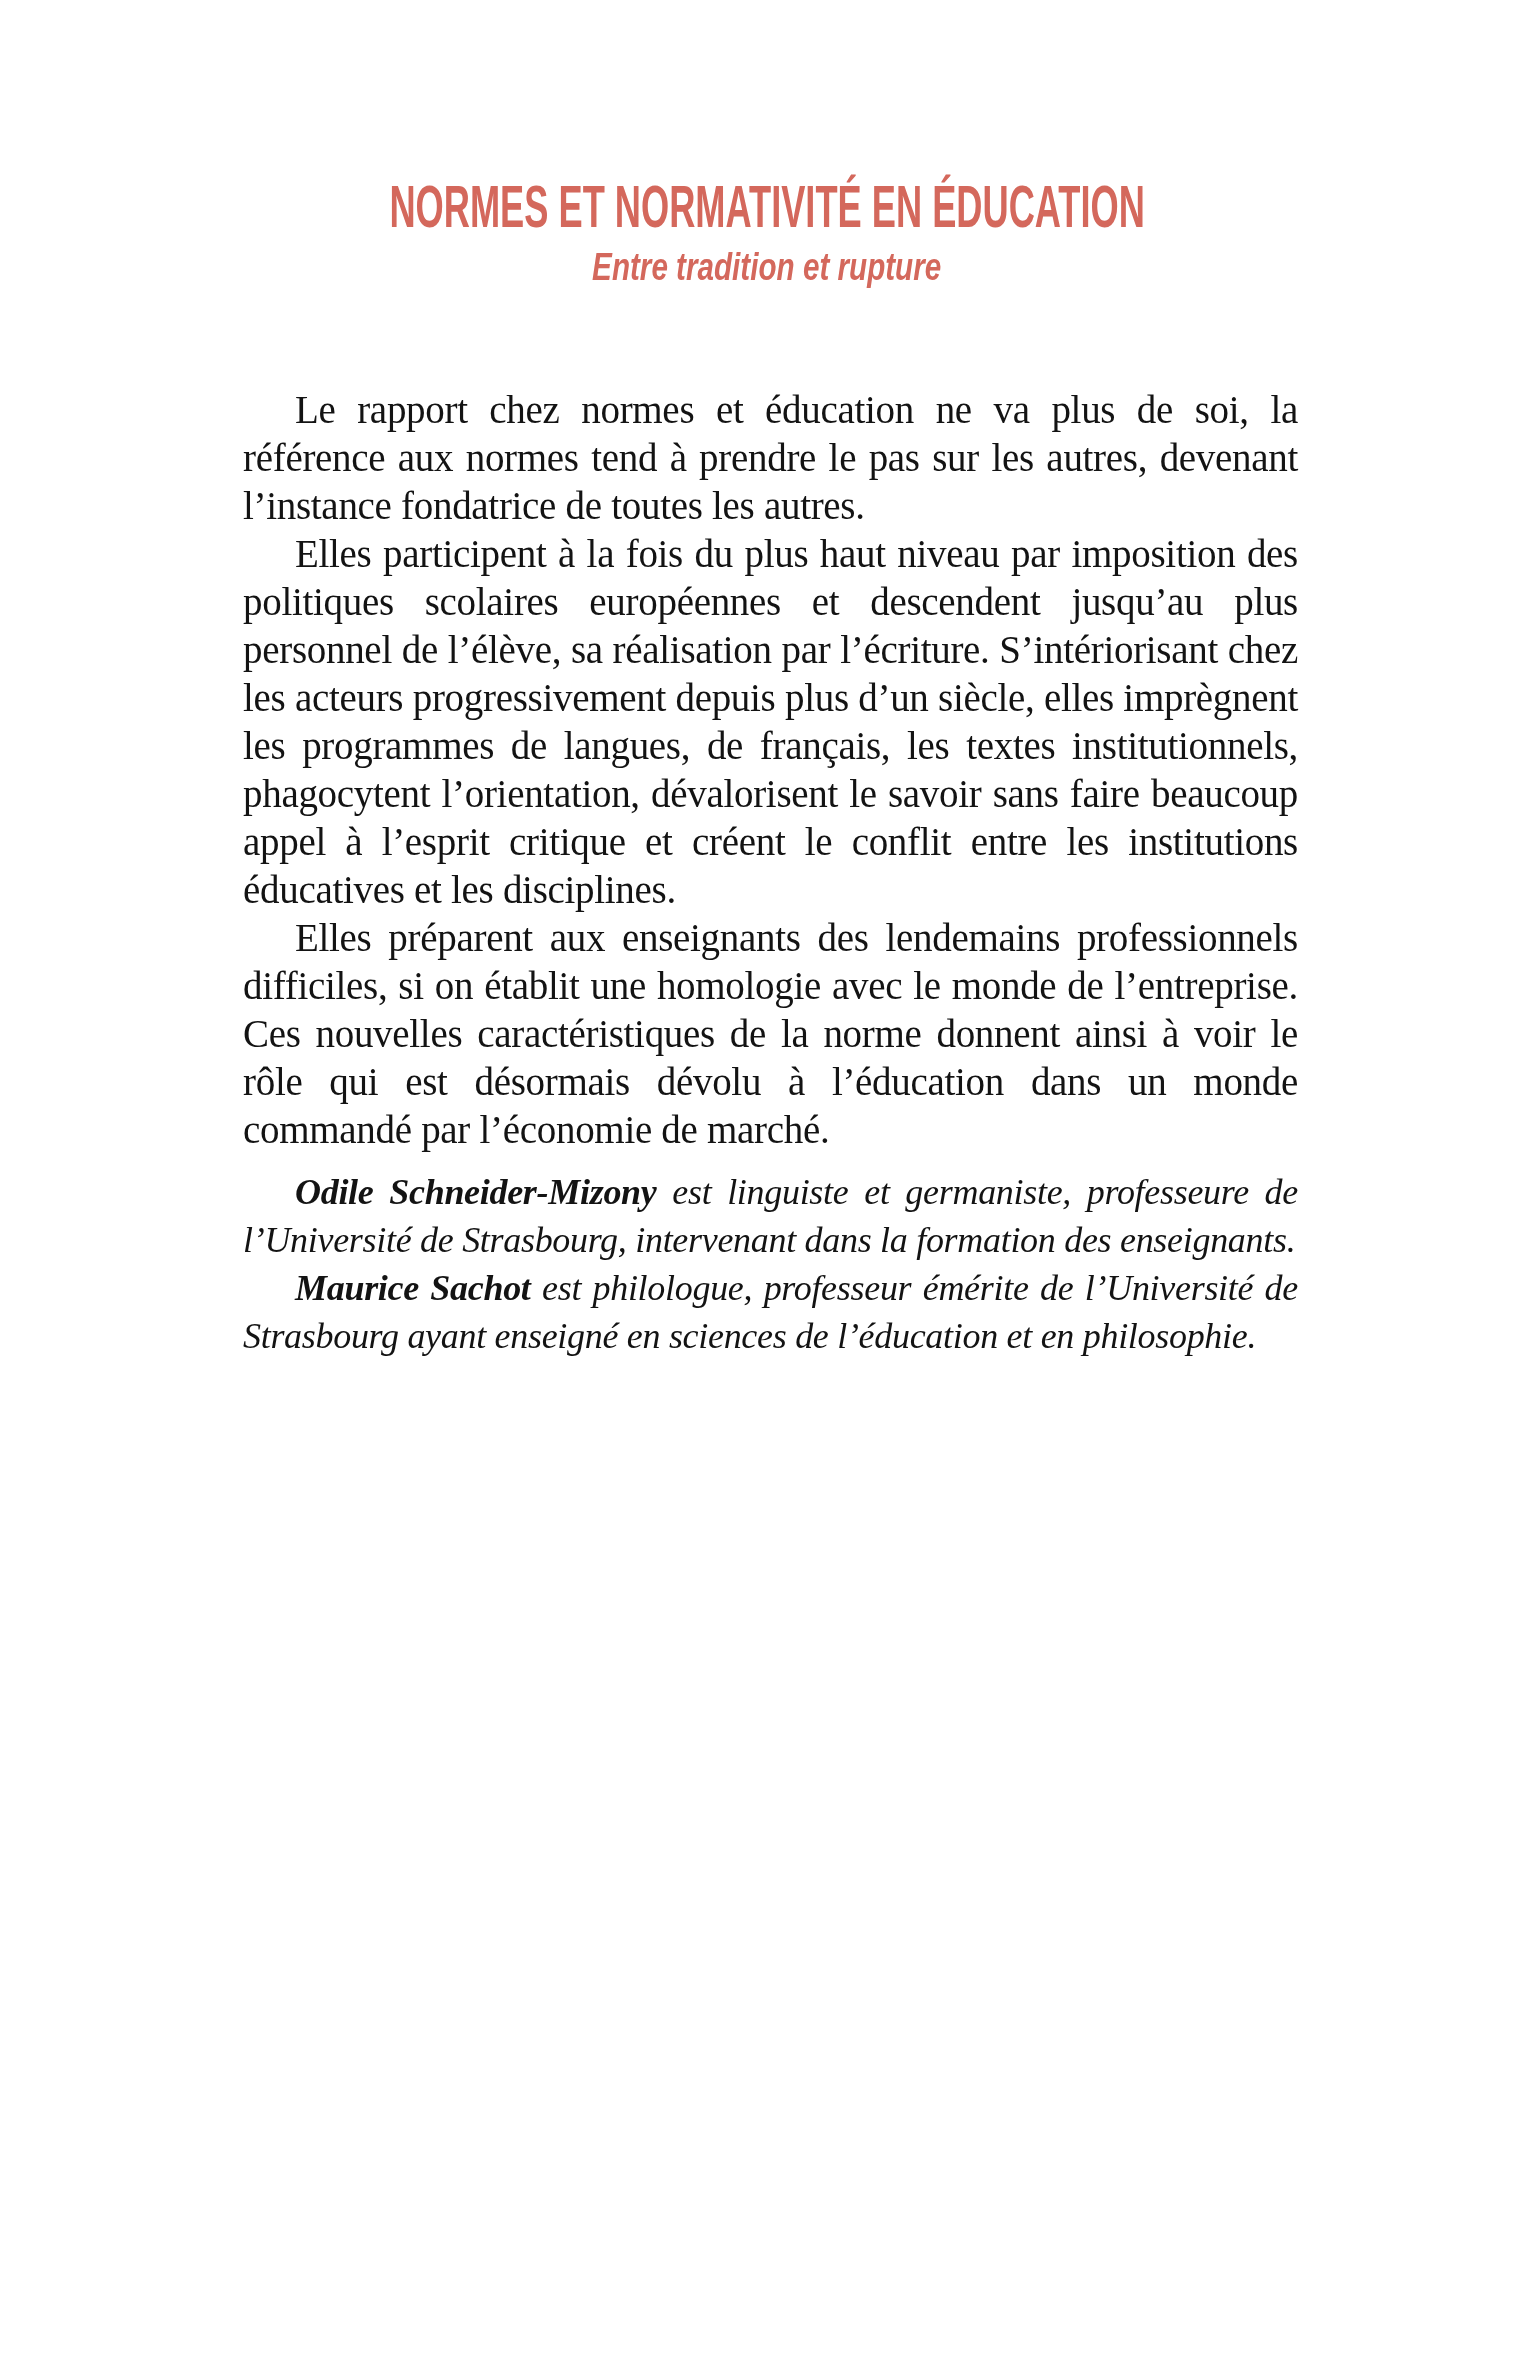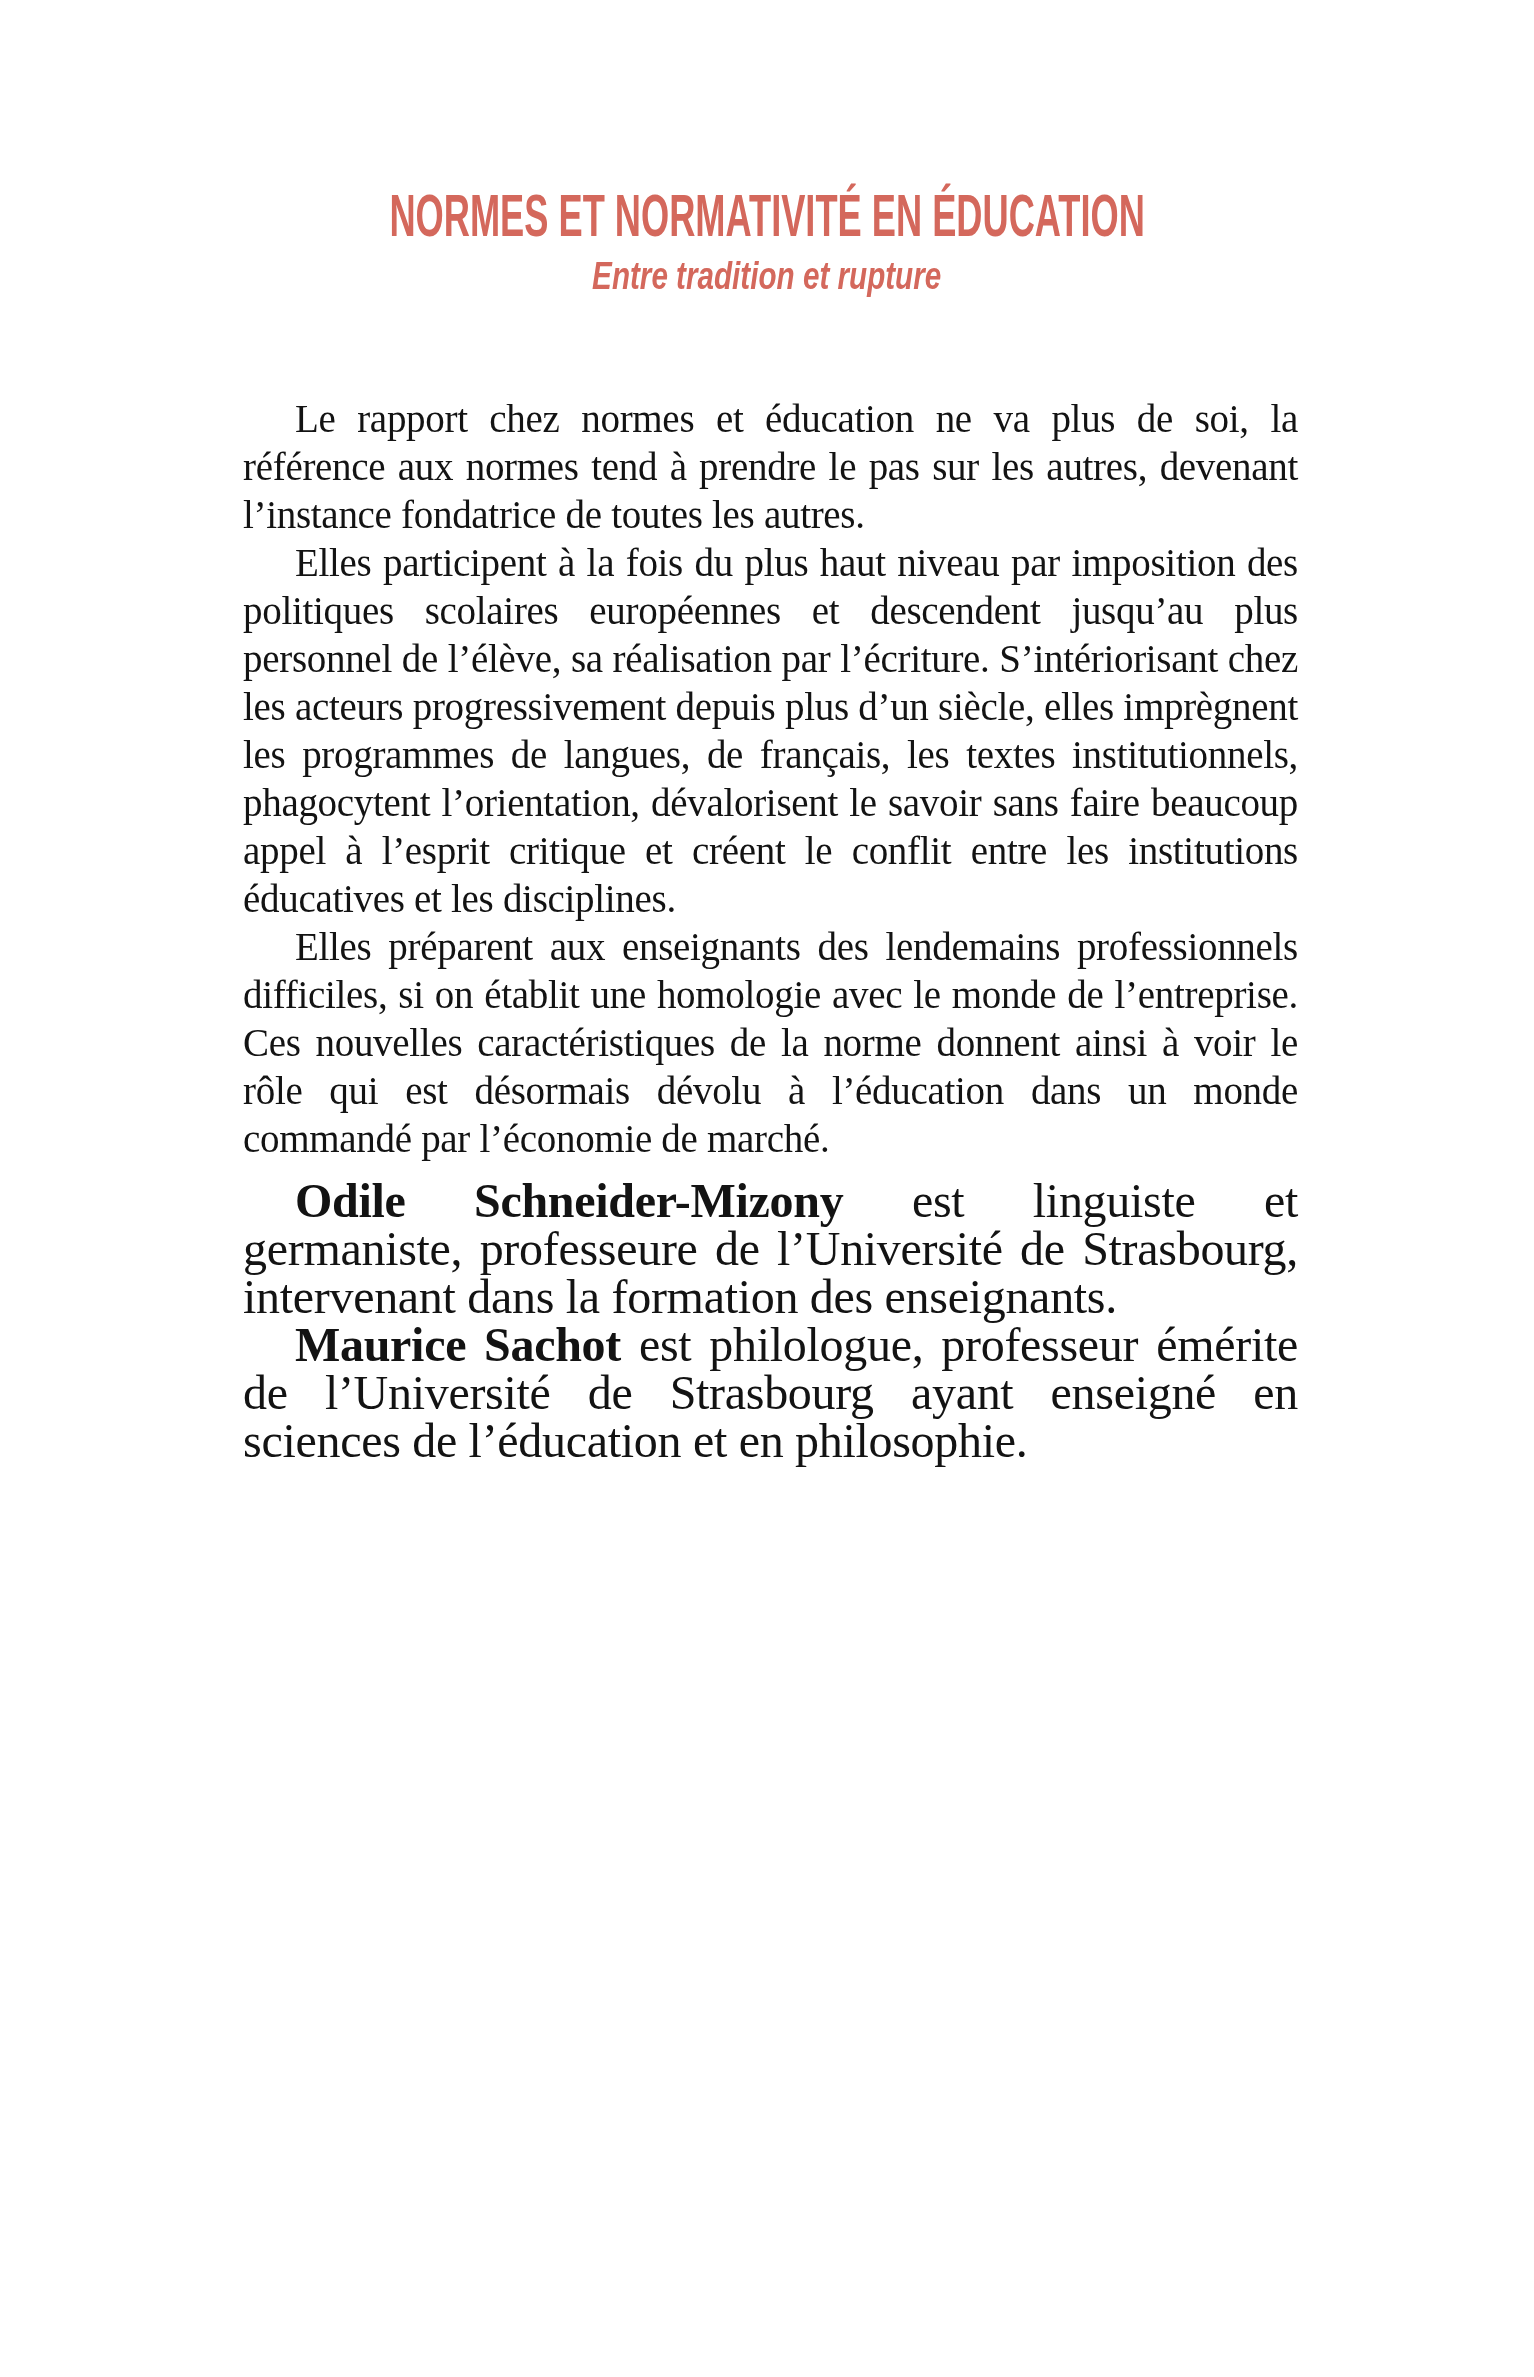--- a/index.html
+++ b/index.html
@@ -5,21 +5,20 @@
 <style>
   html,body{margin:0;padding:0;background:#ffffff;}
   .cover{
     position:relative;
     width:1534px;
     height:1837px;
     background:#ffffff;
     overflow:hidden;
     font-family:"Liberation Serif",serif;
     color:#141414;
-    margin-top:9px;
   }
 
   
   .title-wrap{
     position:absolute;
     top:178px; left:0; width:100%;
     text-align:center;
     white-space:nowrap;
   }
   .title{
@@ -59,21 +58,22 @@
     font-size:39px;
     line-height:48px;
     letter-spacing:-0.3px;
     text-align:justify;
     color:#131313;
   }
   .text-block p{margin:0;text-indent:52px;}
 
   .bios{
     margin-top:14.3px;
-    font-size:48px;
+    font-style:italic;
+    font-size:36px;
   }
   .bios .author-name{font-weight:700;}
 
   
   .price{
     position:absolute;
     left:242px; top:2195px;
     font-size:43px; line-height:1;
     color:#737373;
   }

